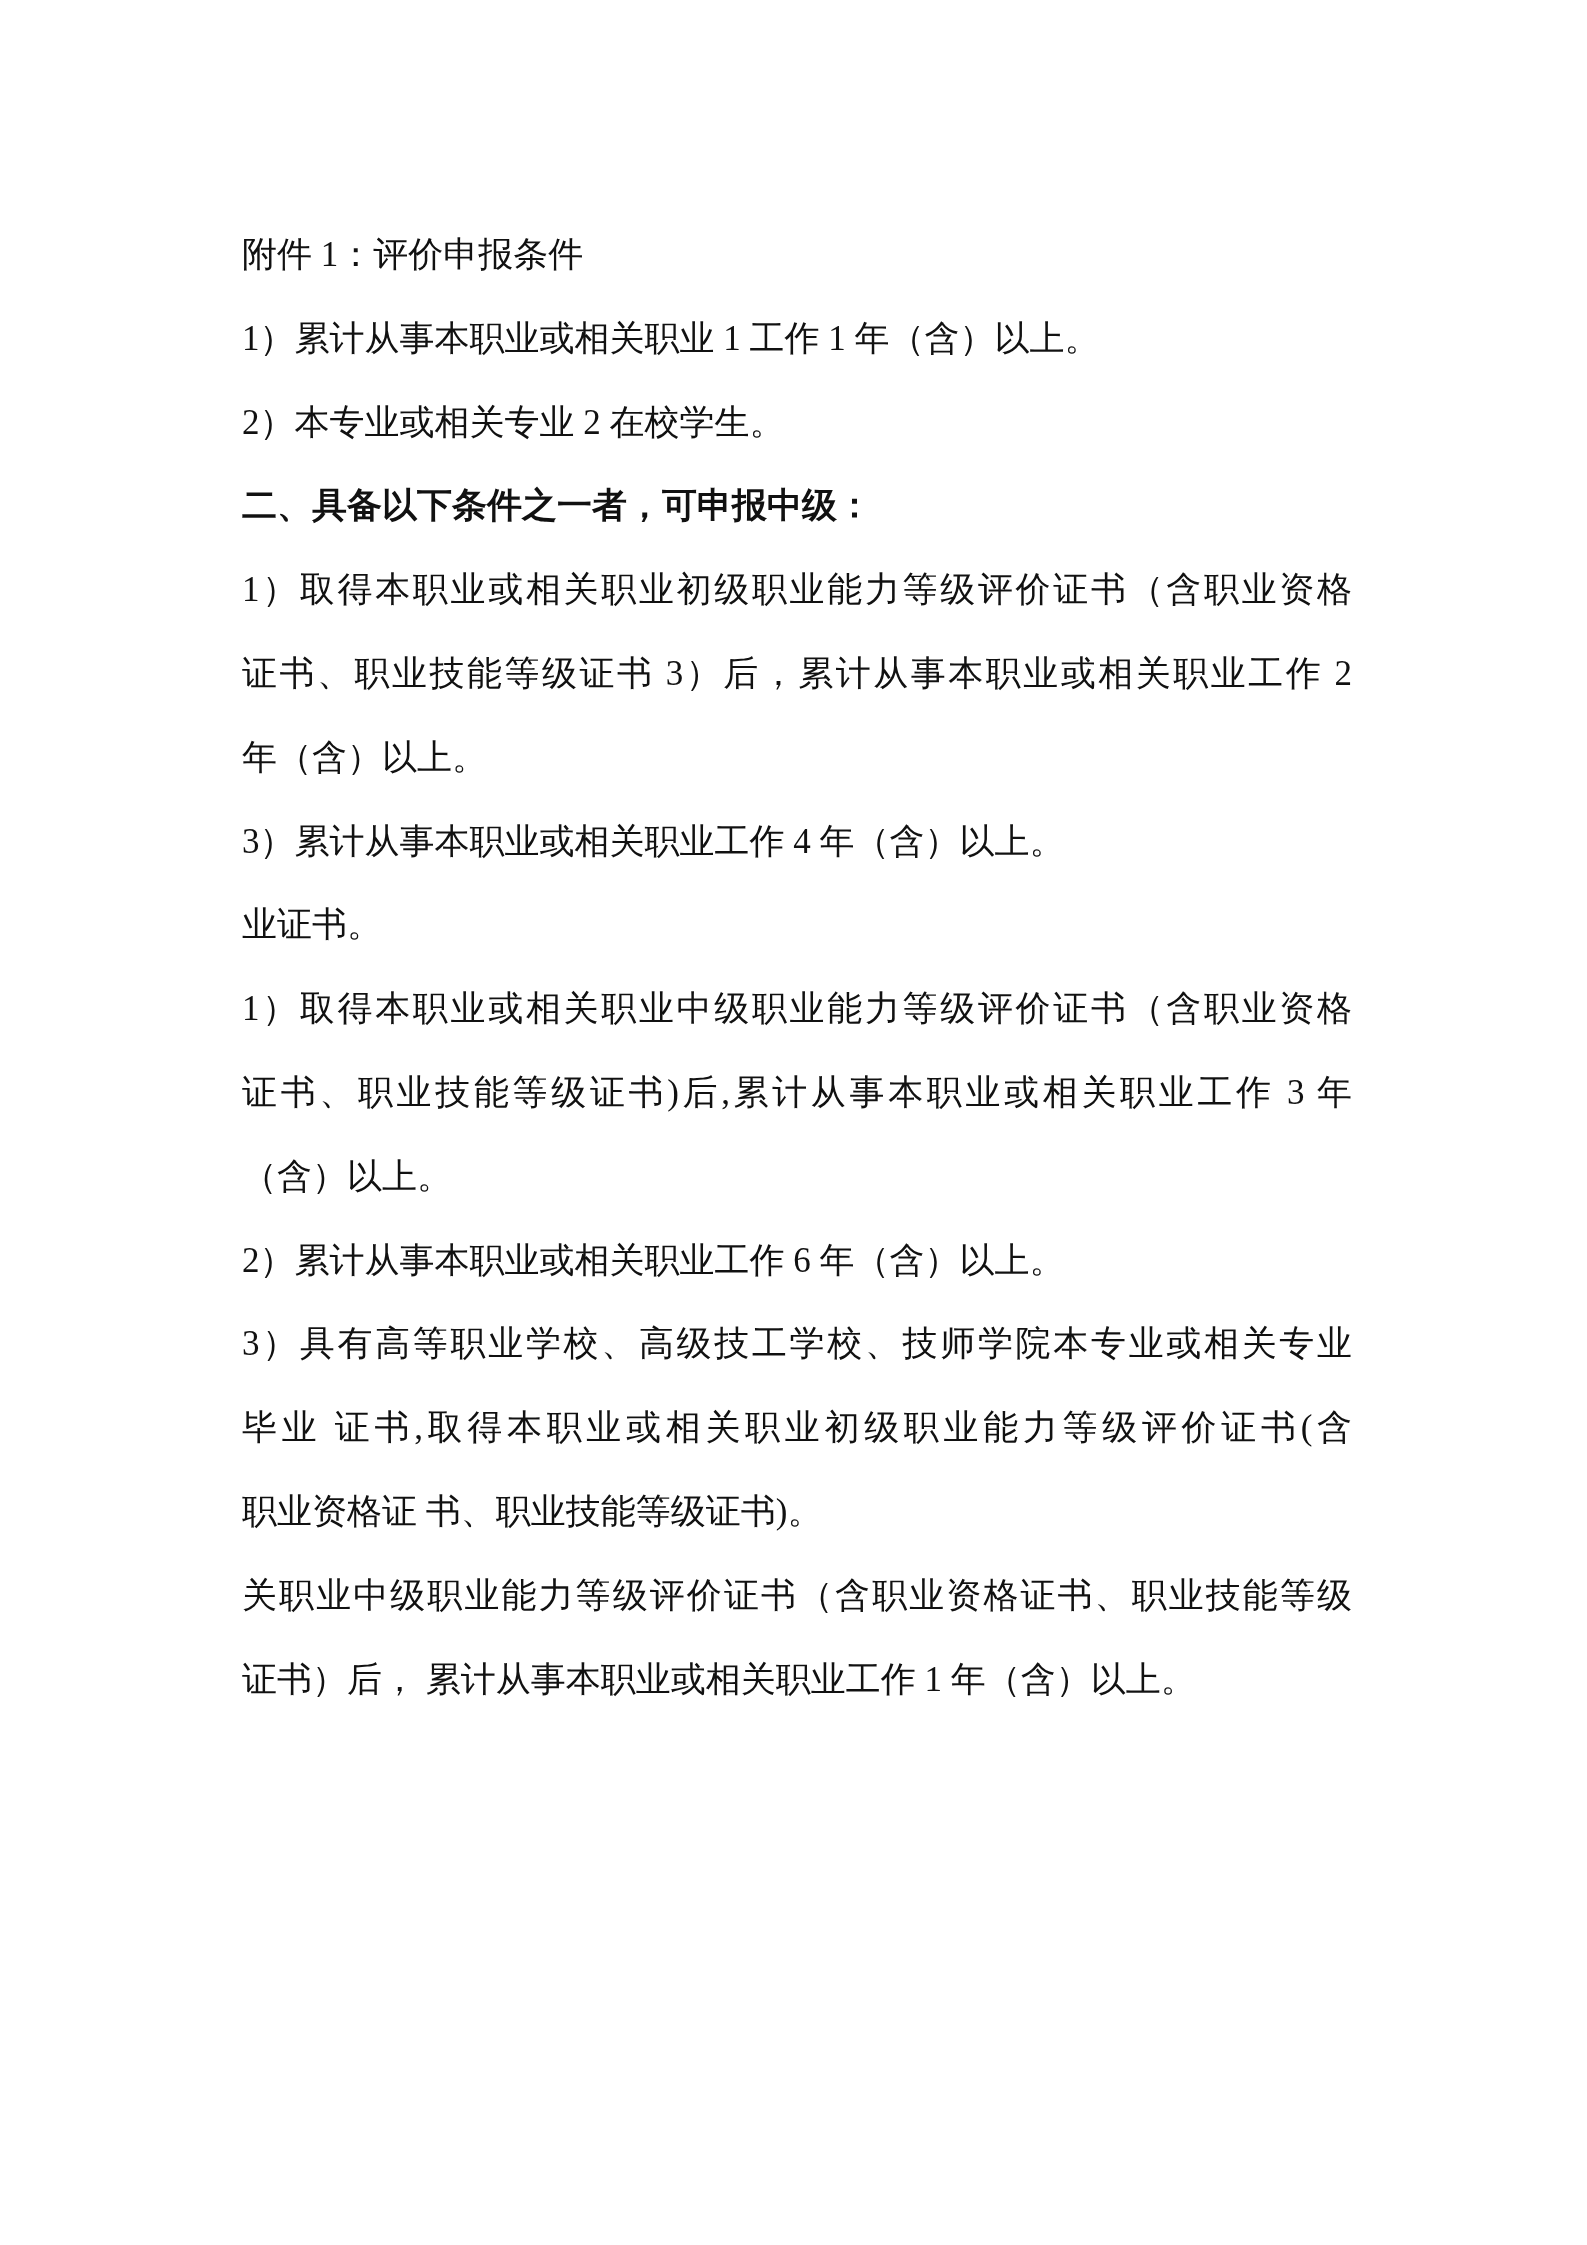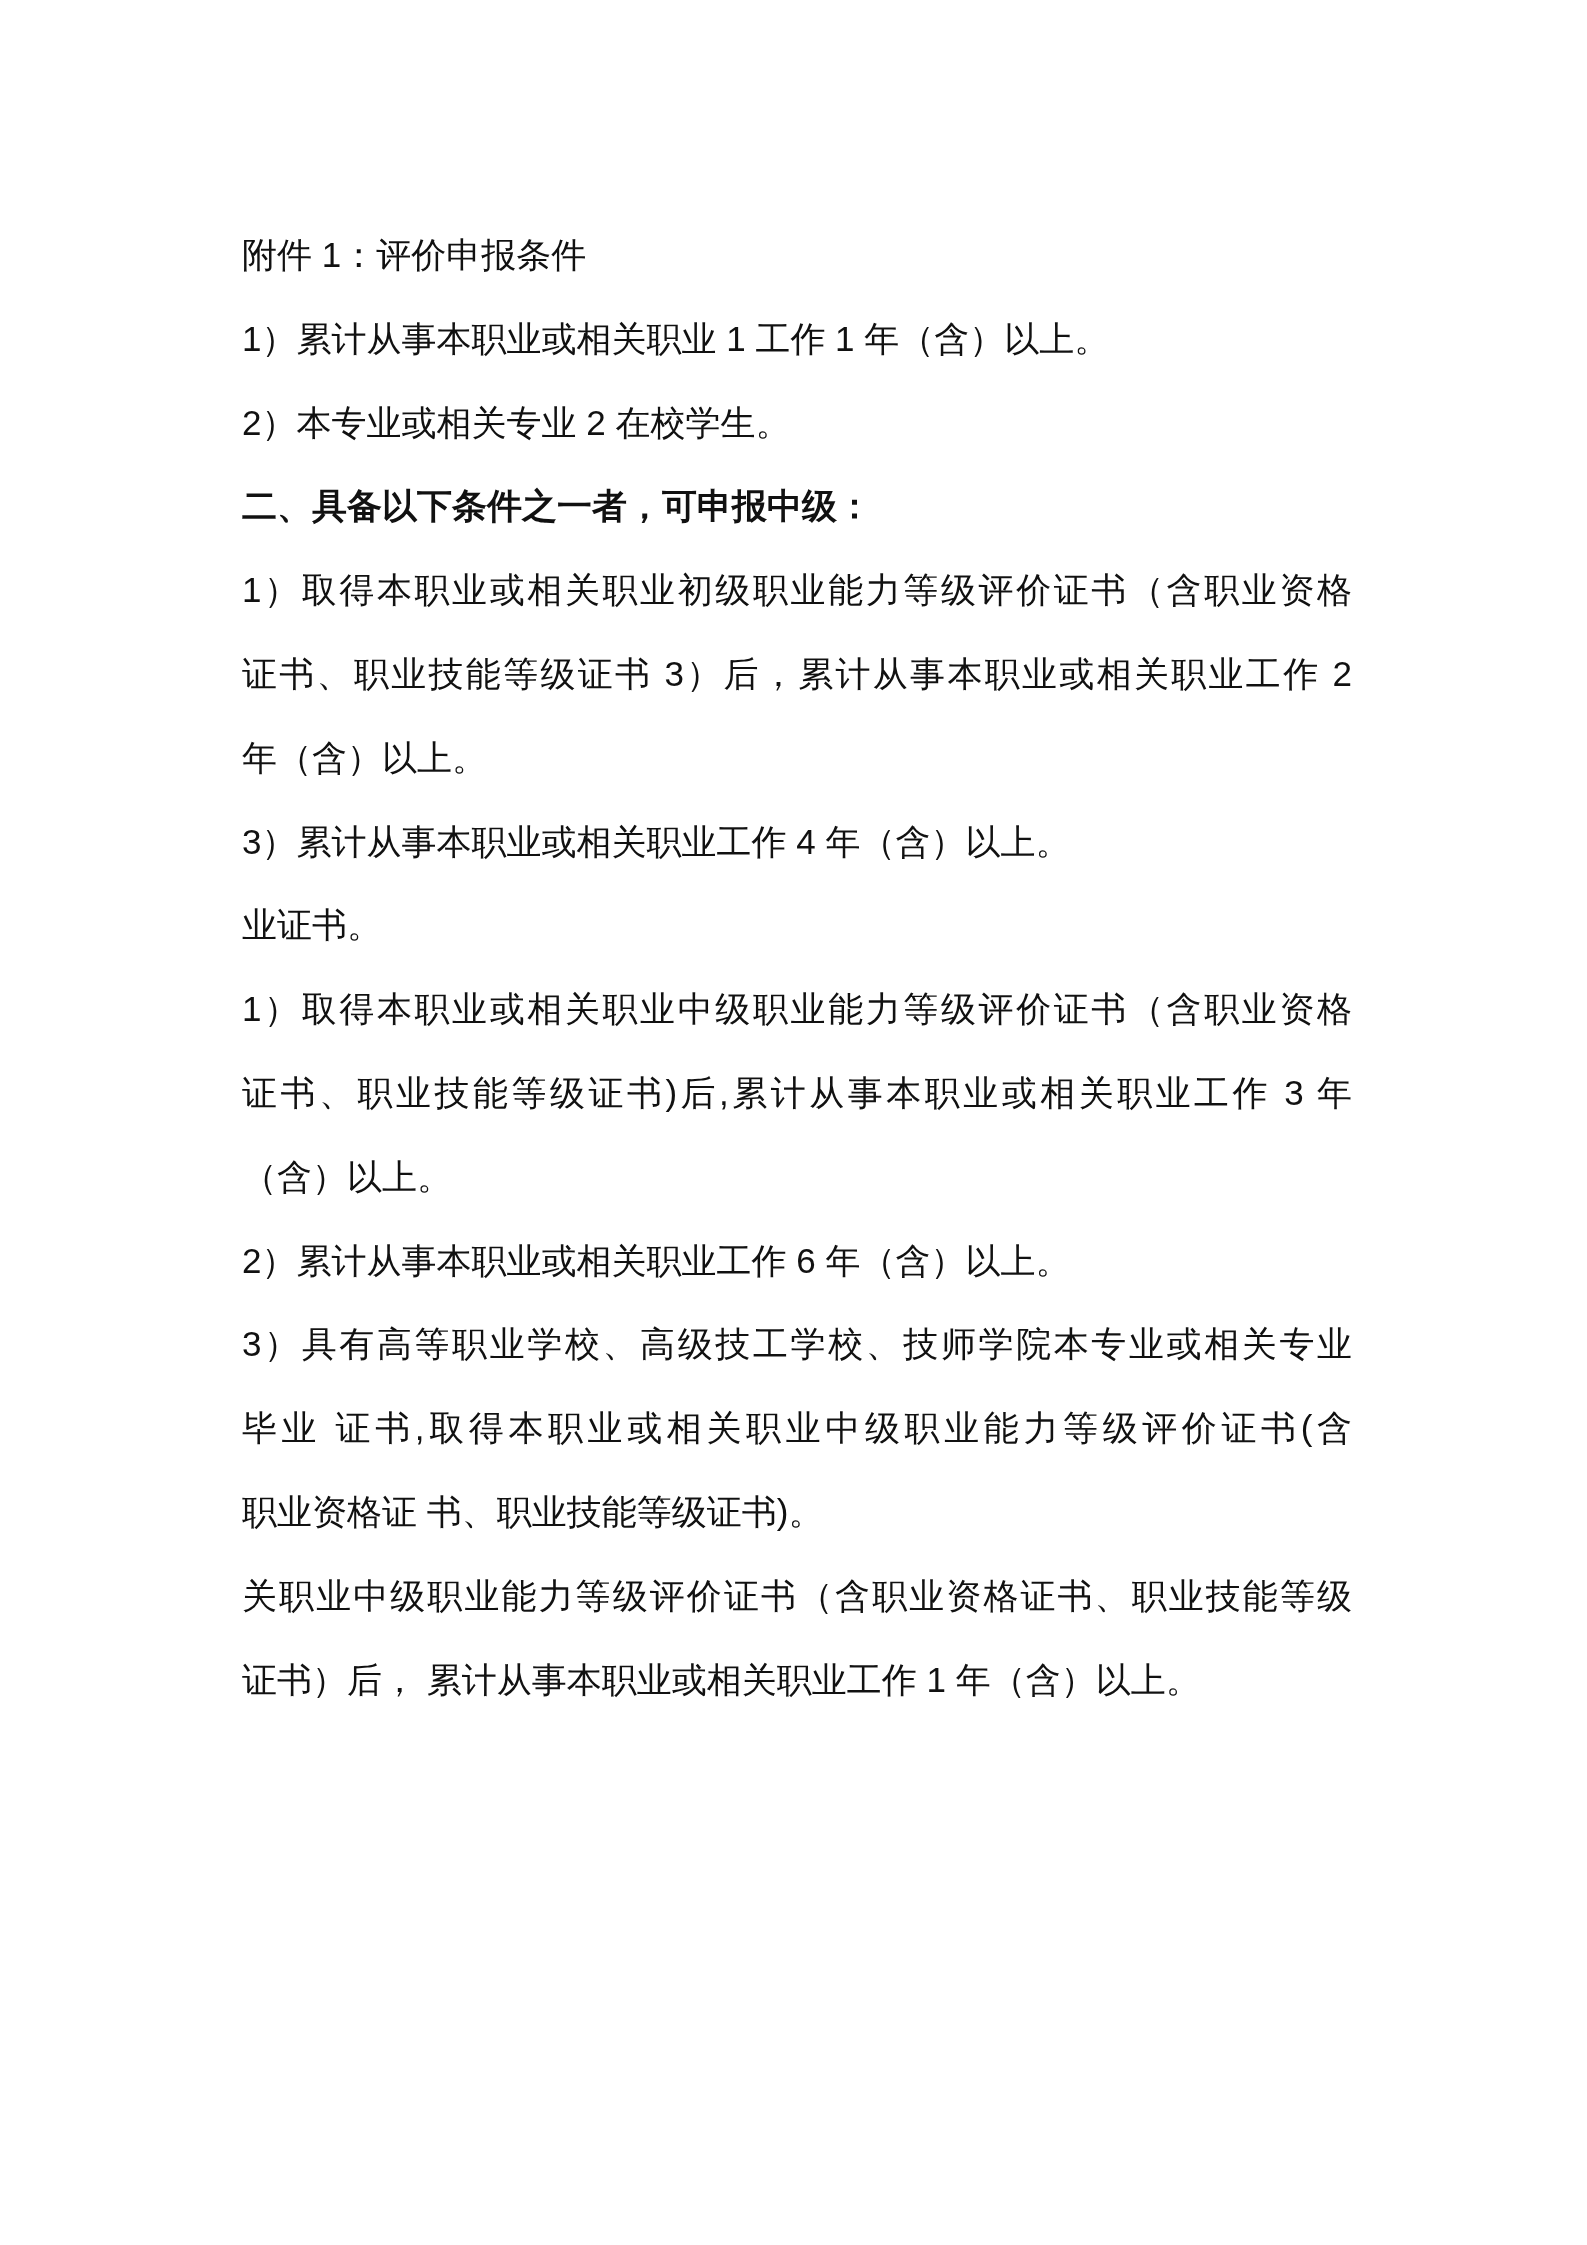--- a/index.html
+++ b/index.html
@@ -1,19 +1,19 @@
 <!DOCTYPE html>
 <html><head>
 <meta charset="utf-8">
 <style>
   html, body { margin: 0; padding: 0; background: #ffffff; }
   body { width: 1587px; height: 2245px; position: relative; overflow: hidden; }
   .page {
     position: absolute; left: 242px; top: 213px; width: 1110px;
-    font-family: Liberation Sans, sans-serif;
+    font-family: Liberation Serif, serif;
     color: #111111; font-size: 35px; line-height: 83.8px;
   }
   .line { white-space: nowrap; height: 83.8px; }
   .bold { font-weight: bold; }
   .just { text-align: justify; text-align-last: justify; }
 </style>
 </head>
 <body>
 
 <div class="page">
@@ -27,17 +27,17 @@
   <div class="line just">证书、职业技能等级证书 3）后，累计从事本职业或相关职业工作  2</div>
   <div class="line">年（含）以上。</div>
   <div class="line">3）累计从事本职业或相关职业工作  4  年（含）以上。</div>
   <div class="line">业证书。</div>
 
   <div class="line just">1）取得本职业或相关职业中级职业能力等级评价证书（含职业资格</div>
   <div class="line just">证书、职业技能等级证书)后,累计从事本职业或相关职业工作  3  年</div>
   <div class="line">（含）以上。</div>
   <div class="line">2）累计从事本职业或相关职业工作  6  年（含）以上。</div>
   <div class="line just">3）具有高等职业学校、高级技工学校、技师学院本专业或相关专业</div>
-  <div class="line just">毕业  证书,取得本职业或相关职业中级职业能力等级评价证书(含</div>
+  <div class="line just">毕业  证书,取得本职业或相关职业初级职业能力等级评价证书(含</div>
   <div class="line">职业资格证  书、职业技能等级证书)。</div>
   <div class="line just">关职业中级职业能力等级评价证书（含职业资格证书、职业技能等级</div>
   <div class="line">证书）后，  累计从事本职业或相关职业工作  1  年（含）以上。</div>
 </div>
 
 </body></html>

